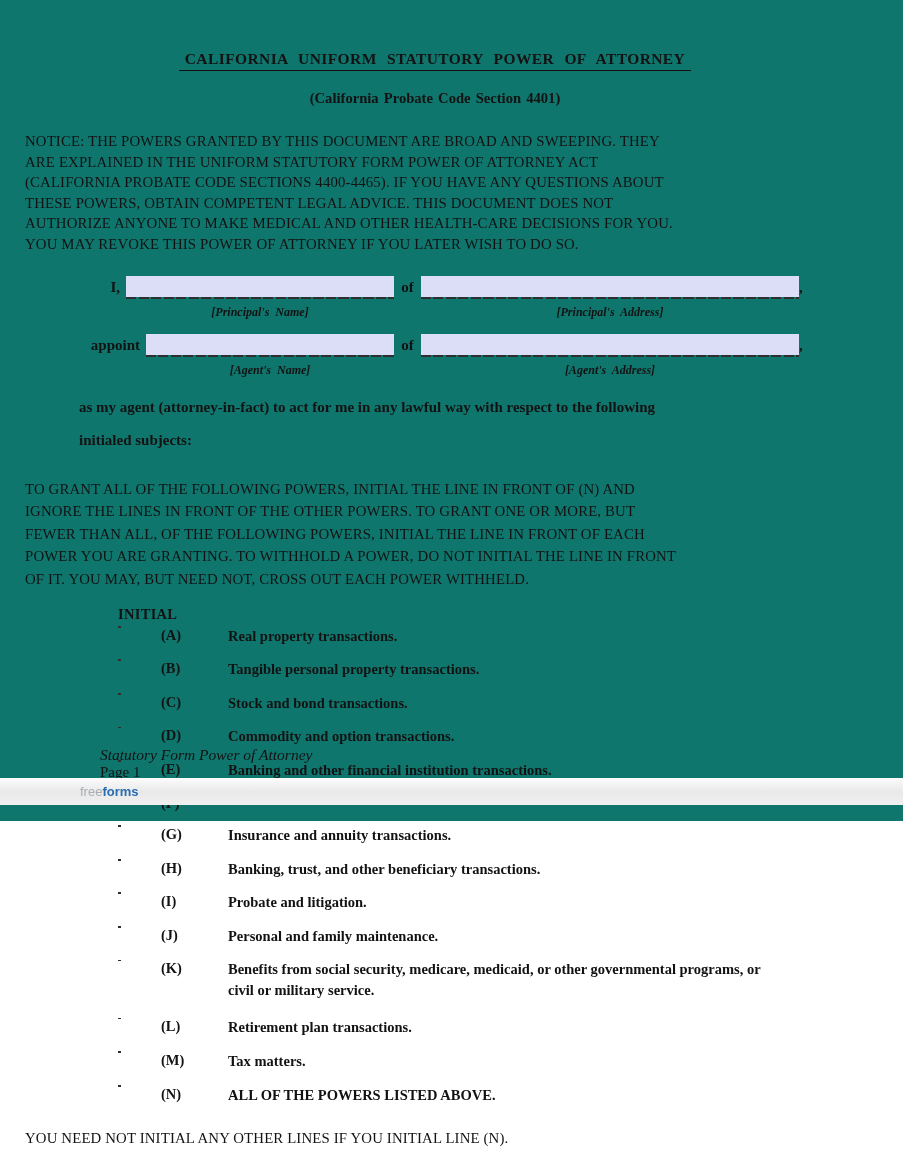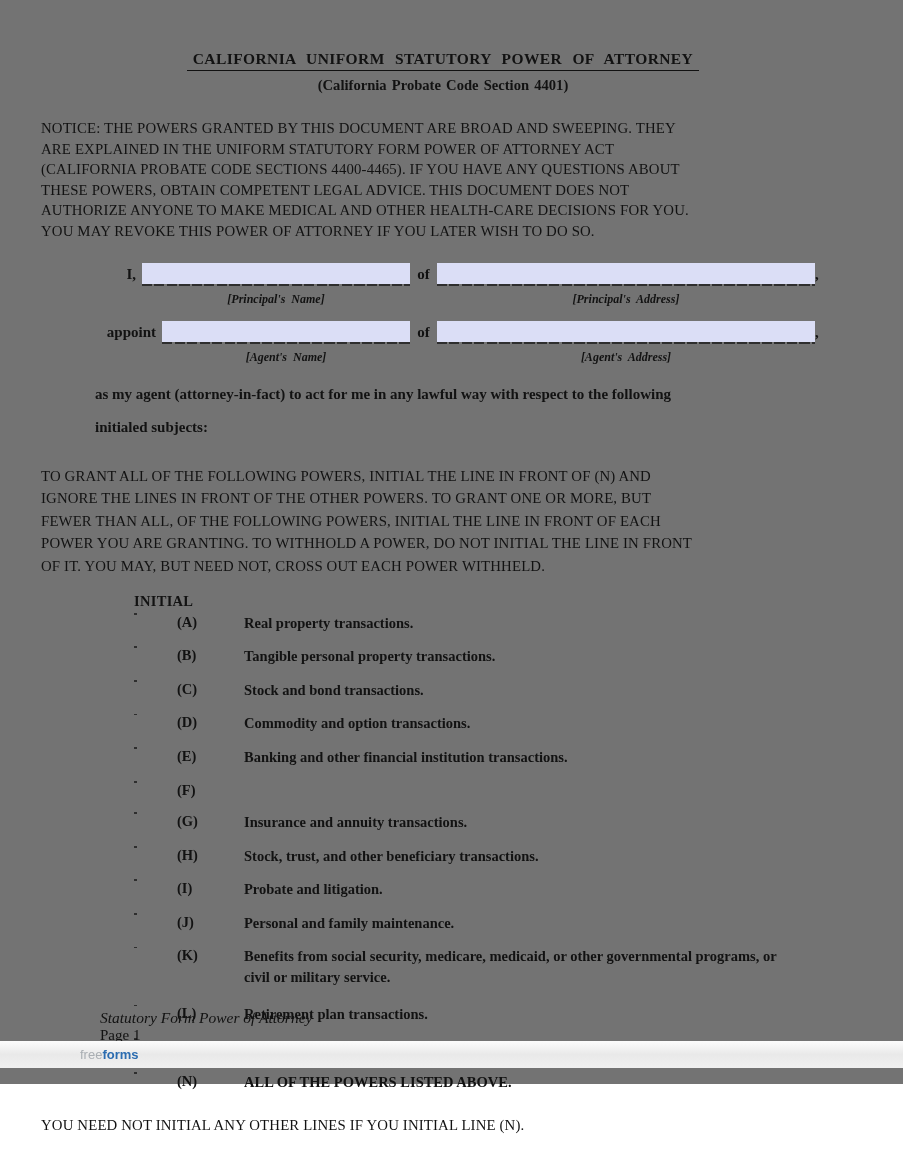--- a/index.html
+++ b/index.html
@@ -5,38 +5,38 @@
   * { box-sizing: border-box; margin: 0; padding: 0; }
   html, body { background: #ffffff; }
   body {
     width: 903px; height: 1171px;
     font-family: "Liberation Serif", "DejaVu Serif", serif;
     color: #121212;
     overflow: hidden;
   }
   .page {
     position: relative;
-    width: 903px; height: 1084px;
-    background: #737373;
-    padding: 50px 58px 0 41px;
+    width: 903px; height: 821px;
+    background: #0f766e;
+    padding: 50px 58px 0 25px;
   }
   .pre { white-space: pre-line; }
 
   
   .doc-header { text-align: center; }
   .doc-title {
     display: inline-block;
     font-size: 15.5px; font-weight: bold;
     letter-spacing: 0.4px; word-spacing: 6px;
     border-bottom: 1.6px solid #111;
     padding: 0 6px 2px 6px;
     line-height: 18px;
   }
   .doc-subtitle {
-    margin-top: 5px;
+    margin-top: 18px;
     font-size: 14.6px; font-weight: bold;
     word-spacing: 1.5px;
     line-height: 18px;
   }
 
   
   .notice {
     margin-top: 24px;
     font-size: 14.8px; line-height: 20.6px;
     letter-spacing: 0.15px;
@@ -240,21 +240,21 @@
 
   <div class="power-row">
     <span class="blank-cell"><span class="initial-blank"></span></span>
     <span class="power-letter">(G)</span>
     <span class="power-desc">Insurance and annuity transactions.</span>
   </div>
 
   <div class="power-row">
     <span class="blank-cell"><span class="initial-blank"></span></span>
     <span class="power-letter">(H)</span>
-    <span class="power-desc">Stock, trust, and other beneficiary transactions.</span>
+    <span class="power-desc">Banking, trust, and other beneficiary transactions.</span>
   </div>
 
   <div class="power-row">
     <span class="blank-cell"><span class="initial-blank"></span></span>
     <span class="power-letter">(I)</span>
     <span class="power-desc">Probate and litigation.</span>
   </div>
 
   <div class="power-row">
     <span class="blank-cell"><span class="initial-blank"></span></span>

